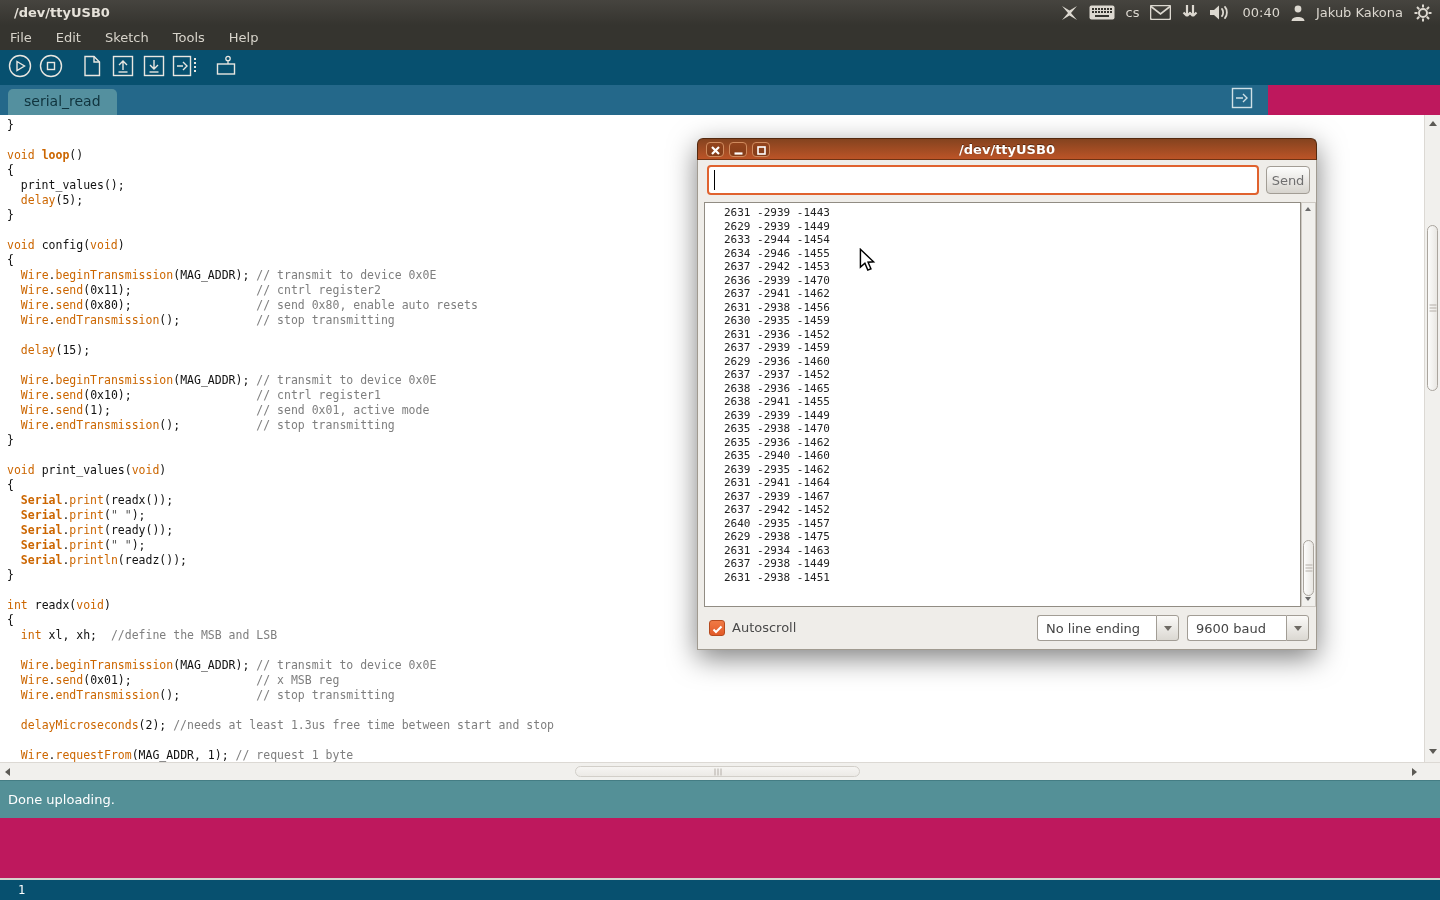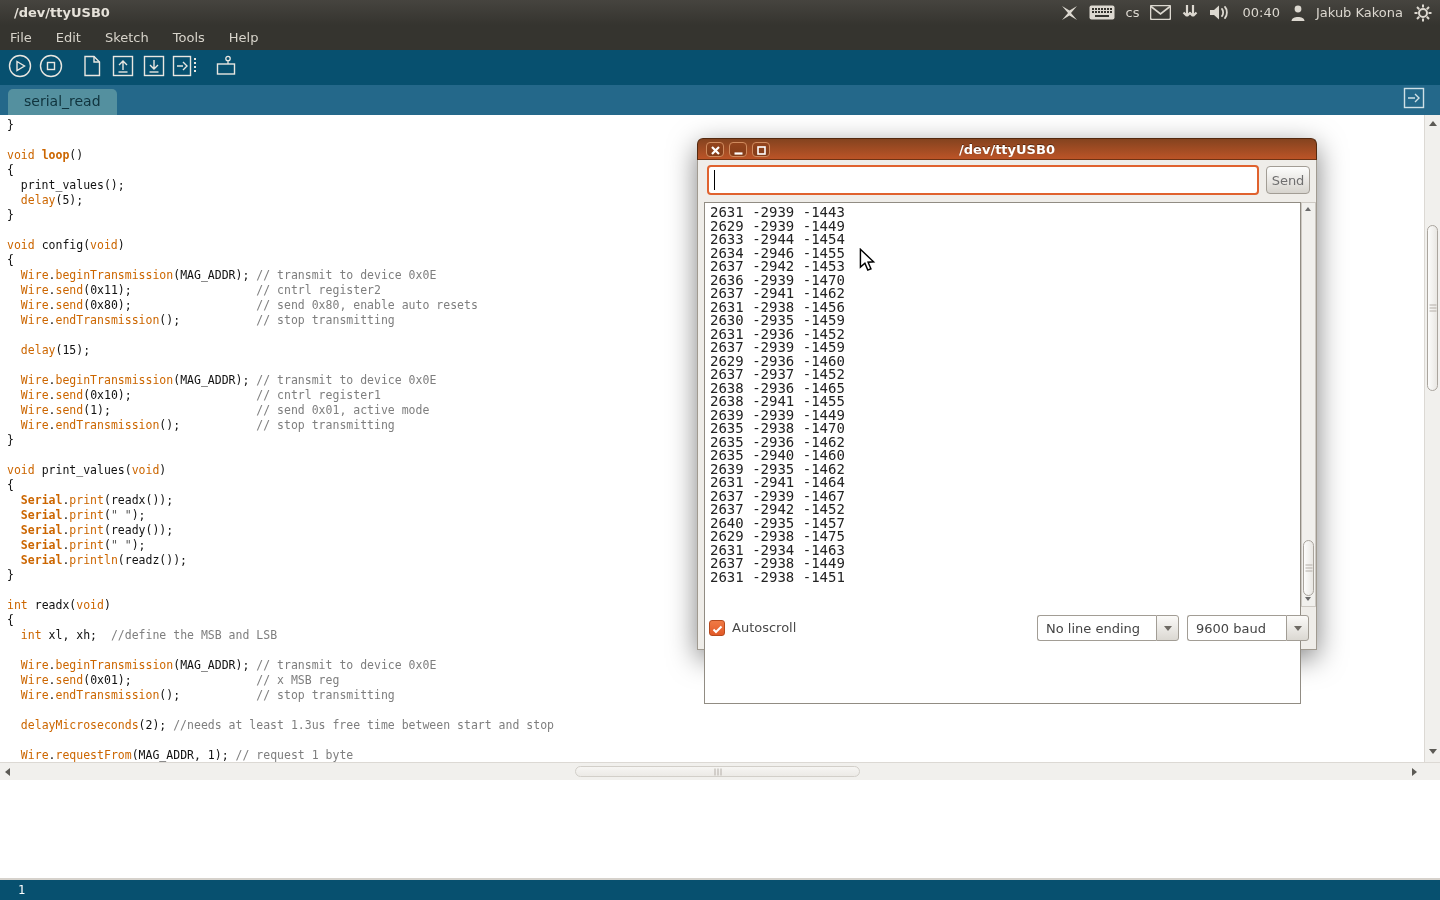--- a/index.html
+++ b/index.html
@@ -1,35 +1,35 @@
 <!DOCTYPE html>
 <html><head>
 <meta charset="utf-8">
 <style>
   html,body{margin:0;padding:0;background:#222;}
-  .screen{position:relative;width:1440px;height:900px;background:#ffffff;overflow:hidden;
+  .screen{position:relative;width:1440px;height:900px;background:#be185d;overflow:hidden;
           font-family:"DejaVu Sans","Liberation Sans",sans-serif;}
   
   .panel{position:absolute;left:0;top:0;width:1440px;height:25px;
          background:linear-gradient(#46443f,#35342f);color:#e6e2da;display:flex;align-items:center;}
   .panel-title{font-weight:bold;font-size:13px;padding-left:14px;}
   .tray{position:absolute;right:0;top:0;height:25px;display:flex;align-items:center;gap:11px;padding-right:8px;color:#dcd8d0;}
   .tray svg{display:block;}
   .tray .txt{font-size:13px;}
   
   .menubar{position:absolute;left:0;top:25px;width:1440px;height:25px;
            background:#35342f;display:flex;align-items:center;gap:24px;padding-left:10px;color:#d8d4cb;font-size:13px;}
   .menubar span{cursor:default;}
   
   .toolbar{position:absolute;left:0;top:50px;width:1440px;height:35px;background:#07506f;
            display:flex;align-items:center;padding-left:7px;}
   .tbtn{width:26px;height:26px;display:flex;align-items:center;justify-content:center;margin-right:5px;}
   .gap1{margin-left:10px;}
   
-  .tabbar{position:absolute;left:0;top:85px;width:1440px;height:30px;background:#24688a;border-bottom:2px solid #1c516b;}
+  .tabbar{position:absolute;left:0;top:85px;width:1268px;height:30px;background:#24688a;border-bottom:2px solid #1c516b;}
   .tab{position:absolute;left:8px;top:4px;height:26px;background:#54909f;border-radius:5px 5px 0 0;
        color:#10333d;font-size:14px;padding:4px 16px 0 16px;box-sizing:border-box;}
   .tabmenu{position:absolute;right:14px;top:3px;width:24px;height:24px;display:flex;align-items:center;justify-content:center;}
   
   .editor{position:absolute;left:0;top:115px;width:1424px;height:647px;background:#fff;overflow:hidden;}
   .code{font-family:"DejaVu Sans Mono","Liberation Mono",monospace;font-size:11.5px;line-height:15px;
         padding:3px 0 0 7px;white-space:pre;}
   .code .k{color:#cc6600;}
   .code .b{color:#cc6600;font-weight:bold;text-align:right;}
   .code .c{color:#7e7e7e;margin-top:40px;}
@@ -62,23 +62,23 @@
   .wbtn{width:18px;height:15px;border-radius:4px;background:linear-gradient(#93441d,#843c18);border:1px solid #d08b5e;
         display:flex;align-items:center;justify-content:center;box-sizing:border-box;}
   .sbody{position:absolute;left:0;top:22px;width:100%;height:490px;background:#efede9;
          border:1px solid #a09a90;border-top:none;box-sizing:border-box;}
   .sinput{position:absolute;left:9px;top:5px;width:552px;height:30px;background:#fff;border:2px solid #e0622e;border-radius:4px;
           box-sizing:border-box;font-size:13px;padding:0 6px;outline:none;font-family:"DejaVu Sans","Liberation Sans",sans-serif;}
   .caret{position:absolute;left:16px;top:10px;width:1px;height:20px;background:#000;}
   .sendbtn{position:absolute;left:568px;top:6px;width:44px;height:28px;border-radius:4px;
            background:linear-gradient(#fdfdfc,#d7d4ce);border:1px solid #a29d95;box-sizing:border-box;
            color:#6f6f6f;font-size:13px;display:flex;align-items:center;justify-content:center;}
-  .slist{position:absolute;left:6px;top:42px;width:597px;height:502px;background:#fff;border:1px solid #918c83;box-sizing:border-box;
-         font-family:"DejaVu Sans Mono","Liberation Mono",monospace;font-size:14px;line-height:13.5px;color:#222;
-         padding:3px 0 0 5px;overflow:hidden;white-space:pre;}
+  .slist{position:absolute;left:6px;top:42px;width:597px;height:405px;background:#fff;border:1px solid #918c83;box-sizing:border-box;
+         font-family:"DejaVu Sans Mono","Liberation Mono",monospace;font-size:11px;line-height:13.5px;color:#222;
+         padding:3px 0 0 19px;overflow:hidden;white-space:pre;}
   .slist-sb{position:absolute;left:603px;top:42px;width:15px;height:405px;background:#f1f0ed;border:1px solid #cdc9c3;box-sizing:border-box;}
   .sbottom{position:absolute;left:0;top:453px;width:620px;height:37px;}
   .chk{position:absolute;left:11px;top:7px;width:16px;height:16px;border-radius:3px;background:linear-gradient(#f07a45,#e25a28);
        border:1px solid #b64a1e;box-sizing:border-box;display:flex;align-items:center;justify-content:center;}
   .chklabel{position:absolute;left:34px;top:7px;font-size:13px;color:#4a4a4a;}
   .combo-field{position:absolute;top:2px;height:26px;background:#fff;border:1px solid #a29d95;border-right:none;border-radius:3px 0 0 3px;
                box-sizing:border-box;font-size:13px;color:#444;display:flex;align-items:center;padding-left:8px;}
   .combo-btn{position:absolute;top:2px;width:23px;height:26px;background:linear-gradient(#fbfaf8,#dbd8d2);border:1px solid #a29d95;
              border-radius:0 3px 3px 0;box-sizing:border-box;display:flex;align-items:center;justify-content:center;}
   .tri-down{width:0;height:0;border-left:4px solid transparent;border-right:4px solid transparent;border-top:5px solid #6e6a64;}
@@ -258,20 +258,23 @@
     <div class="thumb thumb-h" style="left:575px;top:3px;width:285px;height:11px;">
       <span class="grip-h">
           <i></i>
           <i></i>
           <i></i>
         </span>
     </div>
     <div class="sb-arrow" style="left:1412px;top:5px;border-top:4px solid transparent;border-bottom:4px solid transparent;border-left:5px solid #5c5a55;"></div>
   </div>
 
+  <div class="statusbar">
+    <span>Done uploading.</span>
+  </div>
   <div class="bottomstrip">
     <span>1</span>
   </div>
 
   <div class="swin">
     <div class="stitle">
       <div class="wbtns">
         <div class="wbtn">
           <span><svg width="9" height="9" viewBox="0 0 9 9">
                 <path d="M1,1 L8,8 M8,1 L1,8" stroke="#fff" stroke-width="2.2"></path>

